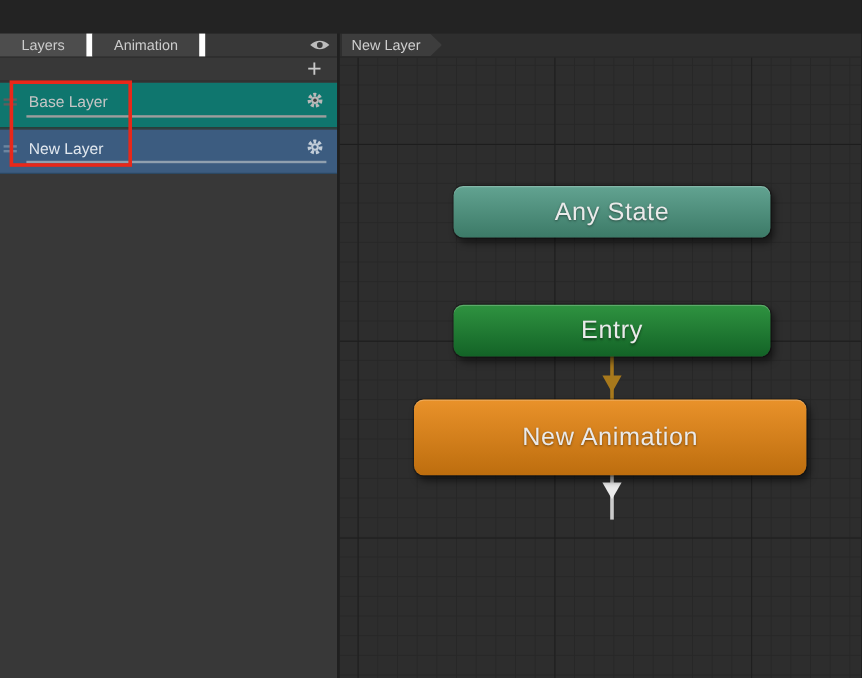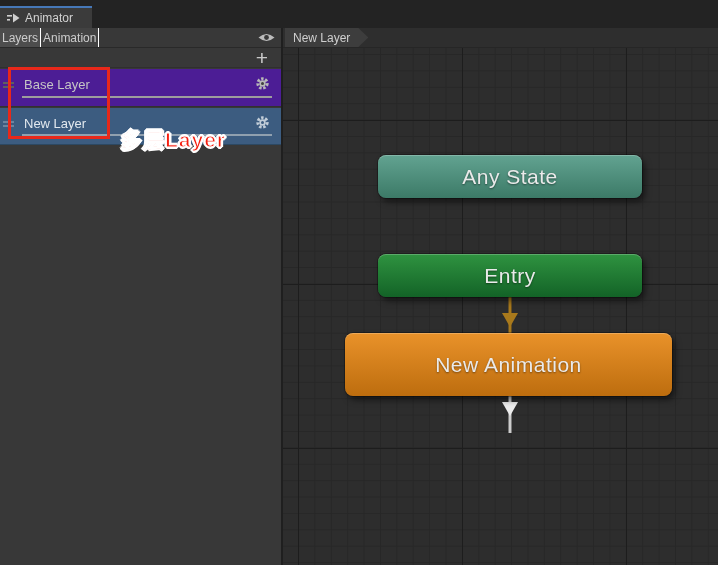--- a/index.html
+++ b/index.html
@@ -21,21 +21,21 @@
   .doc-tab svg { flex:0 0 auto; }
 
   
   .toolbar {
     position:absolute; left:0; top:28px; width:281px; height:20px;
     background:#383838; border-bottom:1px solid #292929;
     display:flex; align-items:stretch;
   }
   .tb-btn {
     font-size:12px; color:#cccccc; display:flex; align-items:center;
-    padding:0 2px; background:#424242; border-right:1px solid #ffffff;
+    padding:0 18px; background:#424242; border-right:5px solid #ffffff;
   }
   .tb-btn.active { background:#4d4d4d; }
   .tb-spacer { flex:1; }
   .eye-btn { display:flex; align-items:center; padding:0 6px; }
 
   
   .crumbbar {
     position:absolute; left:283px; top:28px; width:435px; height:20px;
     background:#2e2e2e; border-bottom:1px solid #262626;
     display:flex; align-items:stretch;
@@ -50,21 +50,21 @@
   
   .left-panel {
     position:absolute; left:0; top:48px; width:281px; height:517px;
     background:#383838;
   }
   .add-row { position:absolute; left:0; top:0; width:281px; height:20px; border-bottom:1px solid #2f2f2f; }
   .plus-btn {
     position:absolute; right:8px; top:0px; width:22px; height:20px;
     color:#c9c9c9; font-size:21px; font-weight:400; line-height:19px; text-align:center;
   }
-  .layer-row { position:absolute; left:0; width:281px; height:38px; background:#4c1d95; border-bottom:1px solid #313131; }
+  .layer-row { position:absolute; left:0; width:281px; height:38px; background:#0f766e; border-bottom:1px solid #313131; }
   .layer-row.row0 { top:21px; }
   .layer-row.row1 { top:60px; height:37px; background:#3c5c80; border-bottom:1px solid #2c4862; }
   .layer-name { position:absolute; left:24px; top:8px; font-size:13px; color:#c5c5c5; }
   .layer-row.row1 .layer-name { color:#e2e8ee; }
   .drag-handle { position:absolute; left:3px; top:13px; width:11px; height:8px; }
   .drag-handle i { display:block; height:2px; margin-bottom:2px; background:#5f5f5f; }
   .layer-row.row1 .drag-handle i { background:#6c85a0; }
   .weight-bar { position:absolute; left:22px; top:27px; width:250px; height:2px; background:#9d9d9d; }
   .layer-row.row1 .weight-bar { background:#90a0af; top:26px; }
   .gear-btn { position:absolute; right:11px; top:7px; width:15px; height:15px; }
@@ -110,30 +110,20 @@
     text-shadow:
       -2px 0 0 #fff, 2px 0 0 #fff, 0 -2px 0 #fff, 0 2px 0 #fff,
       -1px -1px 0 #fff, 1px -1px 0 #fff, -1px 1px 0 #fff, 1px 1px 0 #fff;
   }
 </style>
 </head>
 <body>
 
 <div id="app">
 
-  <div class="header">
-    <div class="doc-tab">
-      <svg width="13" height="11" viewBox="0 0 13 11">
-        <rect x="0" y="2" width="5" height="1.6" fill="#cfcfcf"></rect>
-        <rect x="0" y="6" width="3" height="1.6" fill="#cfcfcf"></rect>
-        <path d="M6 0.5 L12.5 5 L6 9.5 Z" fill="#cfcfcf"></path>
-      </svg>
-      <span>Animator</span>
-    </div>
-  </div>
 
   <div class="toolbar">
     <div class="tb-btn active">Layers</div>
     <div class="tb-btn">Animation</div>
     <div class="tb-spacer"></div>
     <div class="eye-btn">
       <svg width="17" height="11" viewBox="0 0 17 11">
         <path d="M0.5 5.5 Q8.5 -1.5 16.5 5.5 Q8.5 12.5 0.5 5.5 Z" fill="#bcbcbc"></path>
         <circle cx="8.5" cy="5.5" r="2.4" fill="#383838"></circle>
       </svg>
@@ -201,15 +191,14 @@
       <span>Entry</span>
     </div>
     <div class="node node-newanimation" style="background: linear-gradient(rgb(233, 146, 42), rgb(189, 109, 14));">
       <span>New Animation</span>
     </div>
   </div>
 
   <div class="panel-divider"></div>
 
   <div class="anno-box"></div>
-  <div class="anno-text">多层Layer</div>
 
 </div>
 
 </body></html>

